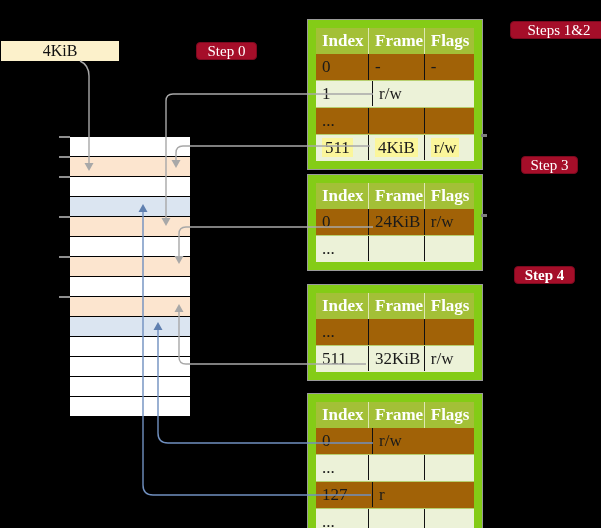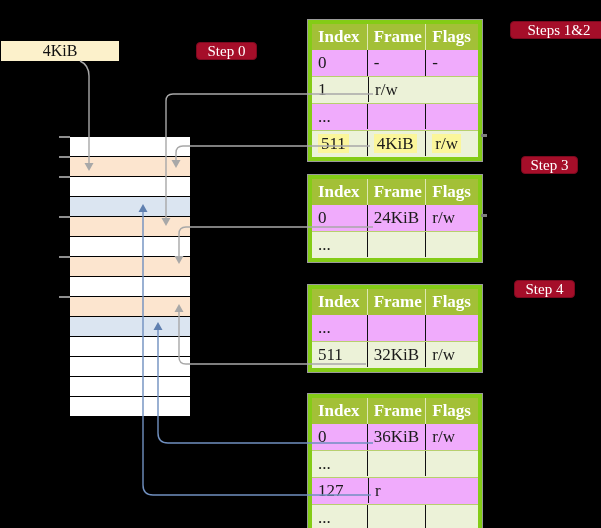--- a/index.html
+++ b/index.html
@@ -10,32 +10,32 @@
   
   .frame-box{left:1px;top:41px;width:118px;height:20px;background:#fcf1cb;
              color:#111;font-size:16px;line-height:20px;text-align:center;}
 
   
   .badge{background:#a50e29;border:1px solid #7c091f;border-radius:4px;
          color:#fff;font-size:15px;line-height:16px;text-align:center;height:16px;}
   .badge.b0{left:196px;top:42px;width:59px;}
   .badge.b12{left:510px;top:21px;width:96px;}
   .badge.b3{left:521px;top:156px;width:55px;}
-  .badge.b4{left:514px;top:280px;width:59px;}
+  .badge.b4{left:514px;top:266px;width:59px;font-weight:bold;}
 
   
   .memcol{left:70px;top:137px;width:120px;}
   .mem-cell{height:19px;margin-bottom:1px;background:#fff;}
   .mem-cell.peach{background:#fce5cf;}
   .mem-cell.blue{background:#dbe5f1;}
   .tick{left:59px;width:11px;height:2px;background:#8f8f8f;}
 
   
-  .ptable{width:174px;border:4px solid #84cc16;outline:1px solid #9a9a9a;
-          background:#f0abfc;box-sizing:border-box;}
+  .ptable{width:174px;border:8px solid #84cc16;outline:1px solid #9a9a9a;
+          background:#a16207;box-sizing:border-box;}
   .pt1{left:308px;top:20px;}
   .pt2{left:308px;top:175px;}
   .pt3{left:308px;top:285px;}
   .pt4{left:308px;top:394px;}
   .tr{display:flex;height:26px;}
   .tr.body + .tr.body{border-top:1px solid #b7cf6e;}
   .tr.body + .tr.body .td{height:25px;line-height:25px;}
   .th,.td{box-sizing:border-box;padding-left:6px;overflow:hidden;}
   .th{background:#a3c037;color:#fff;font-weight:bold;font-size:17px;line-height:26px;}
   .th.c1{width:57px;border-right:1px solid #dde8b2;}
@@ -147,21 +147,20 @@
 </div>
 
 <div class="abs ptable pt4">
   <div class="tr">
     <div class="th c1">Index</div>
     <div class="th c2">Frame</div>
     <div class="th c3">Flags</div>
   </div>
   <div class="tr body">
     <div class="td c1">0</div>
-    <div class="td c2">36KiB</div>
     <div class="td c3">r/w</div>
   </div>
   <div class="tr body alt">
     <div class="td c1">...</div>
     <div class="td c2"></div>
     <div class="td c3"></div>
   </div>
   <div class="tr body">
     <div class="td c1">127</div>
     <div class="td c3">r</div>

